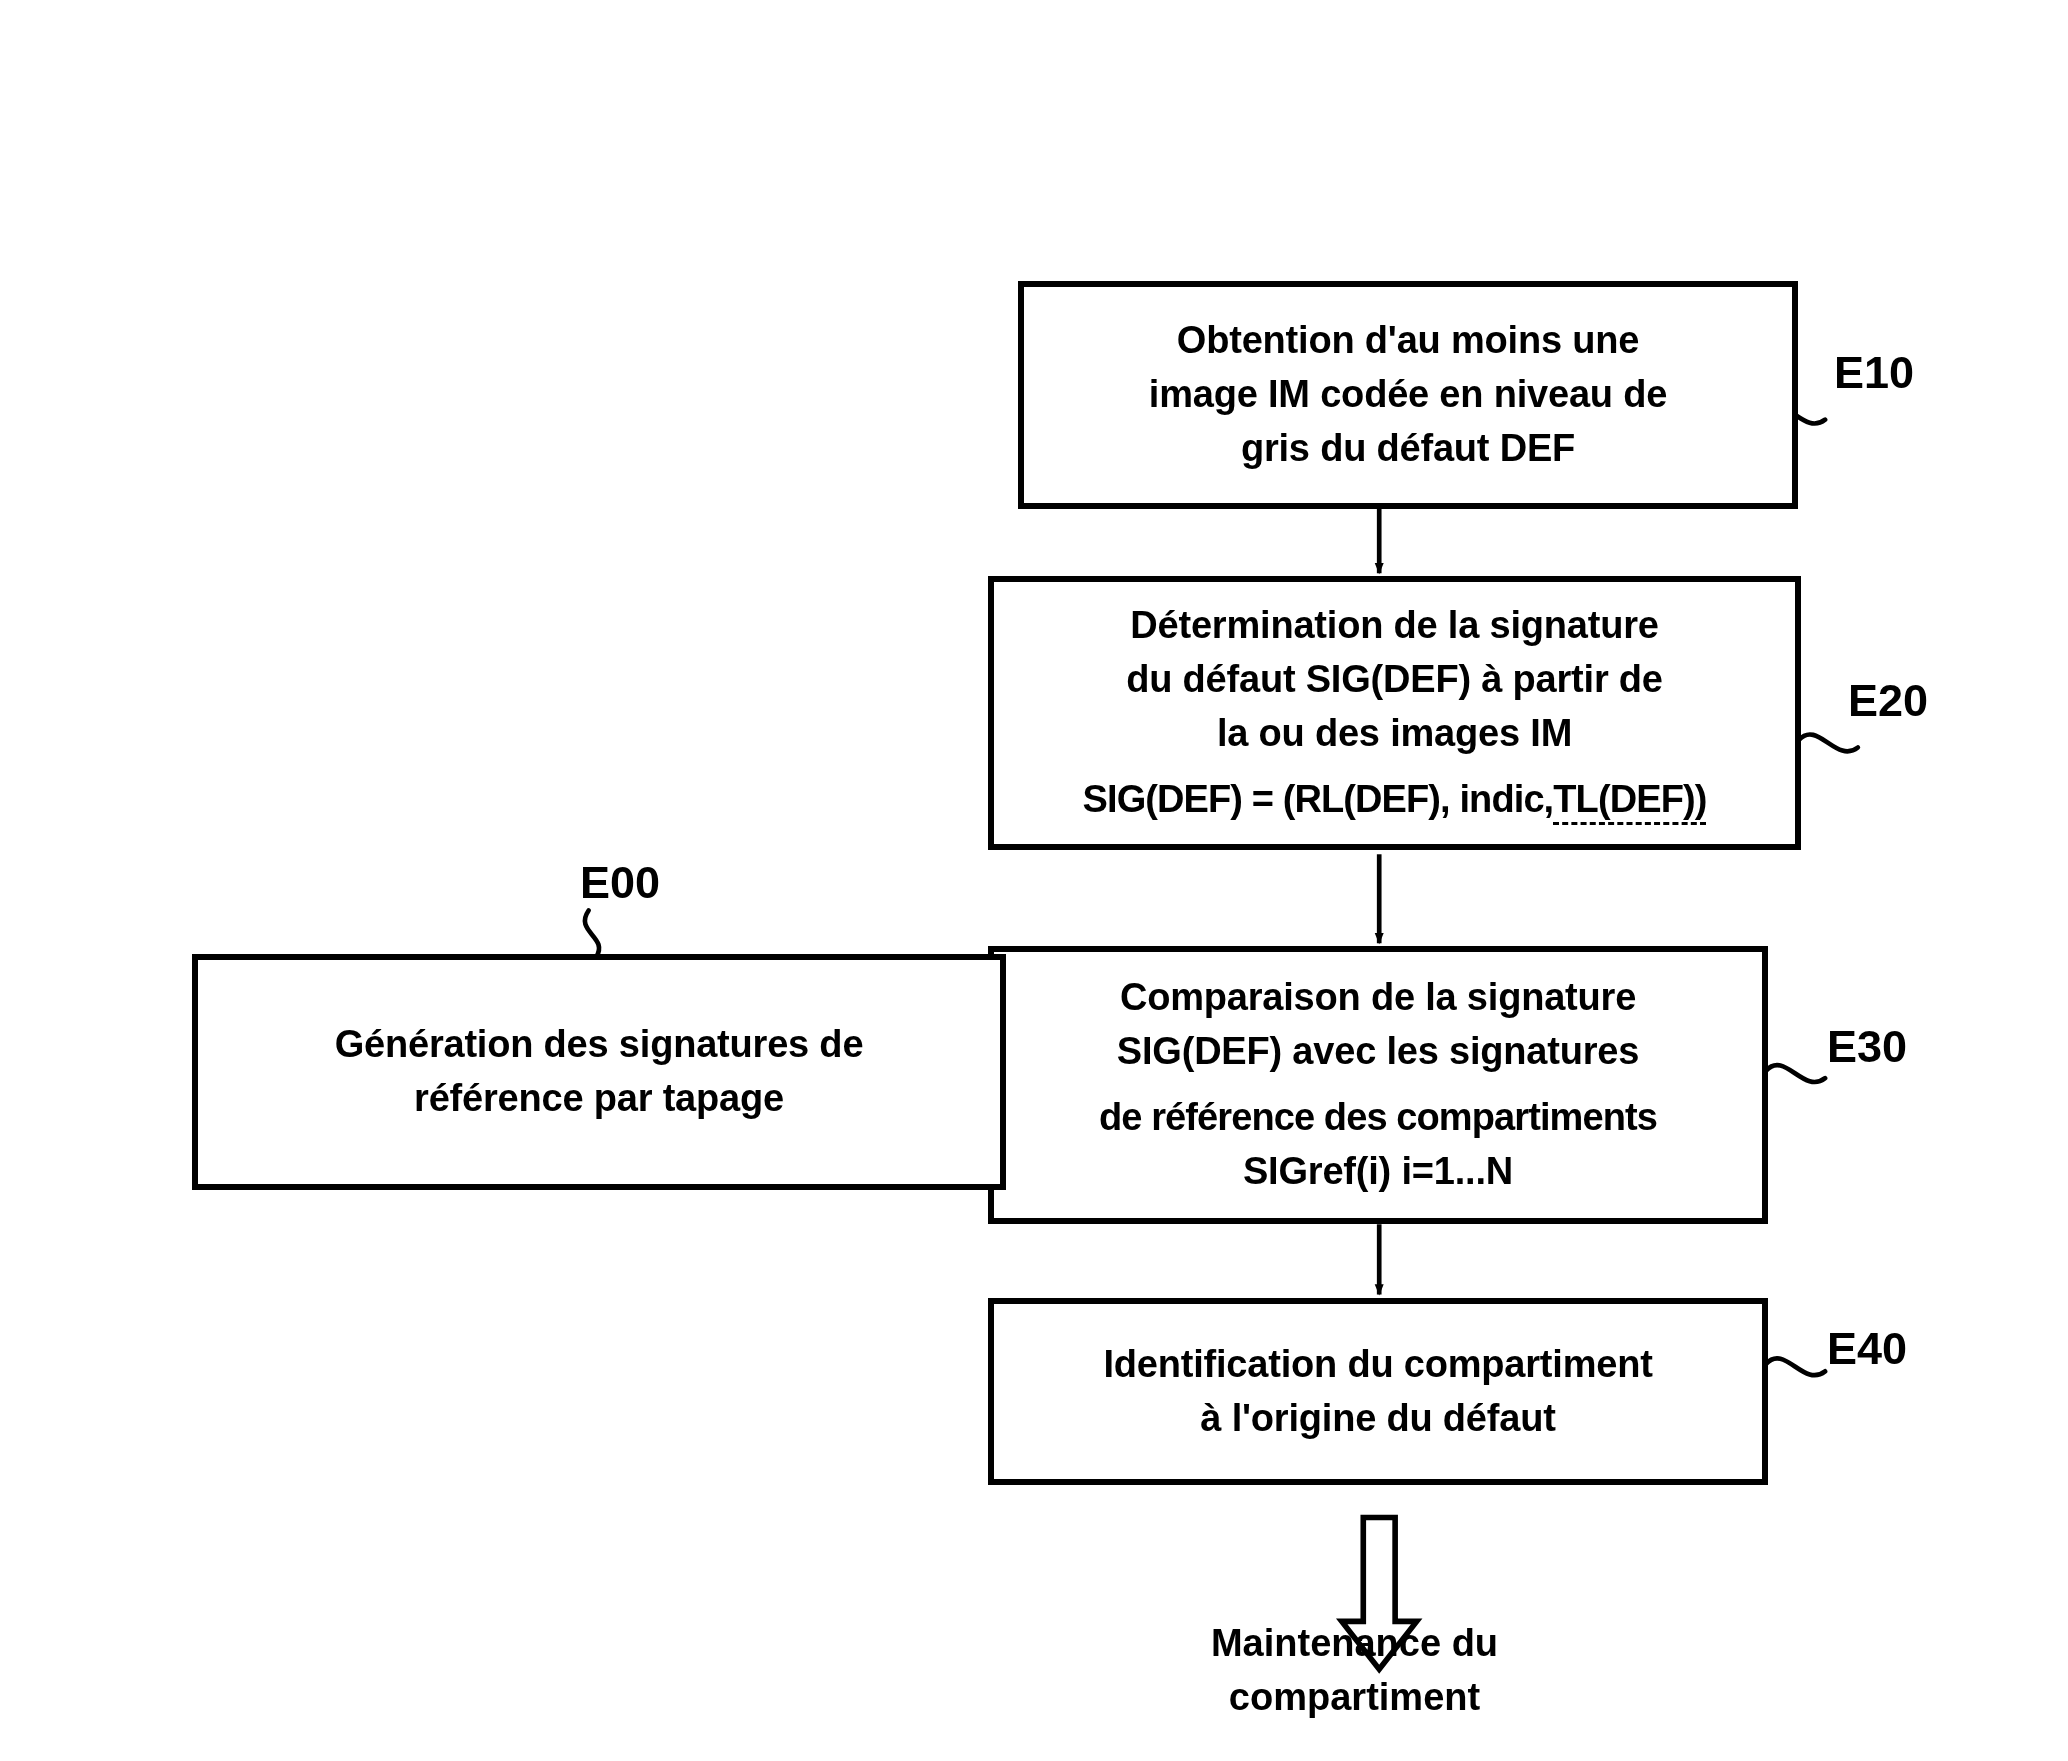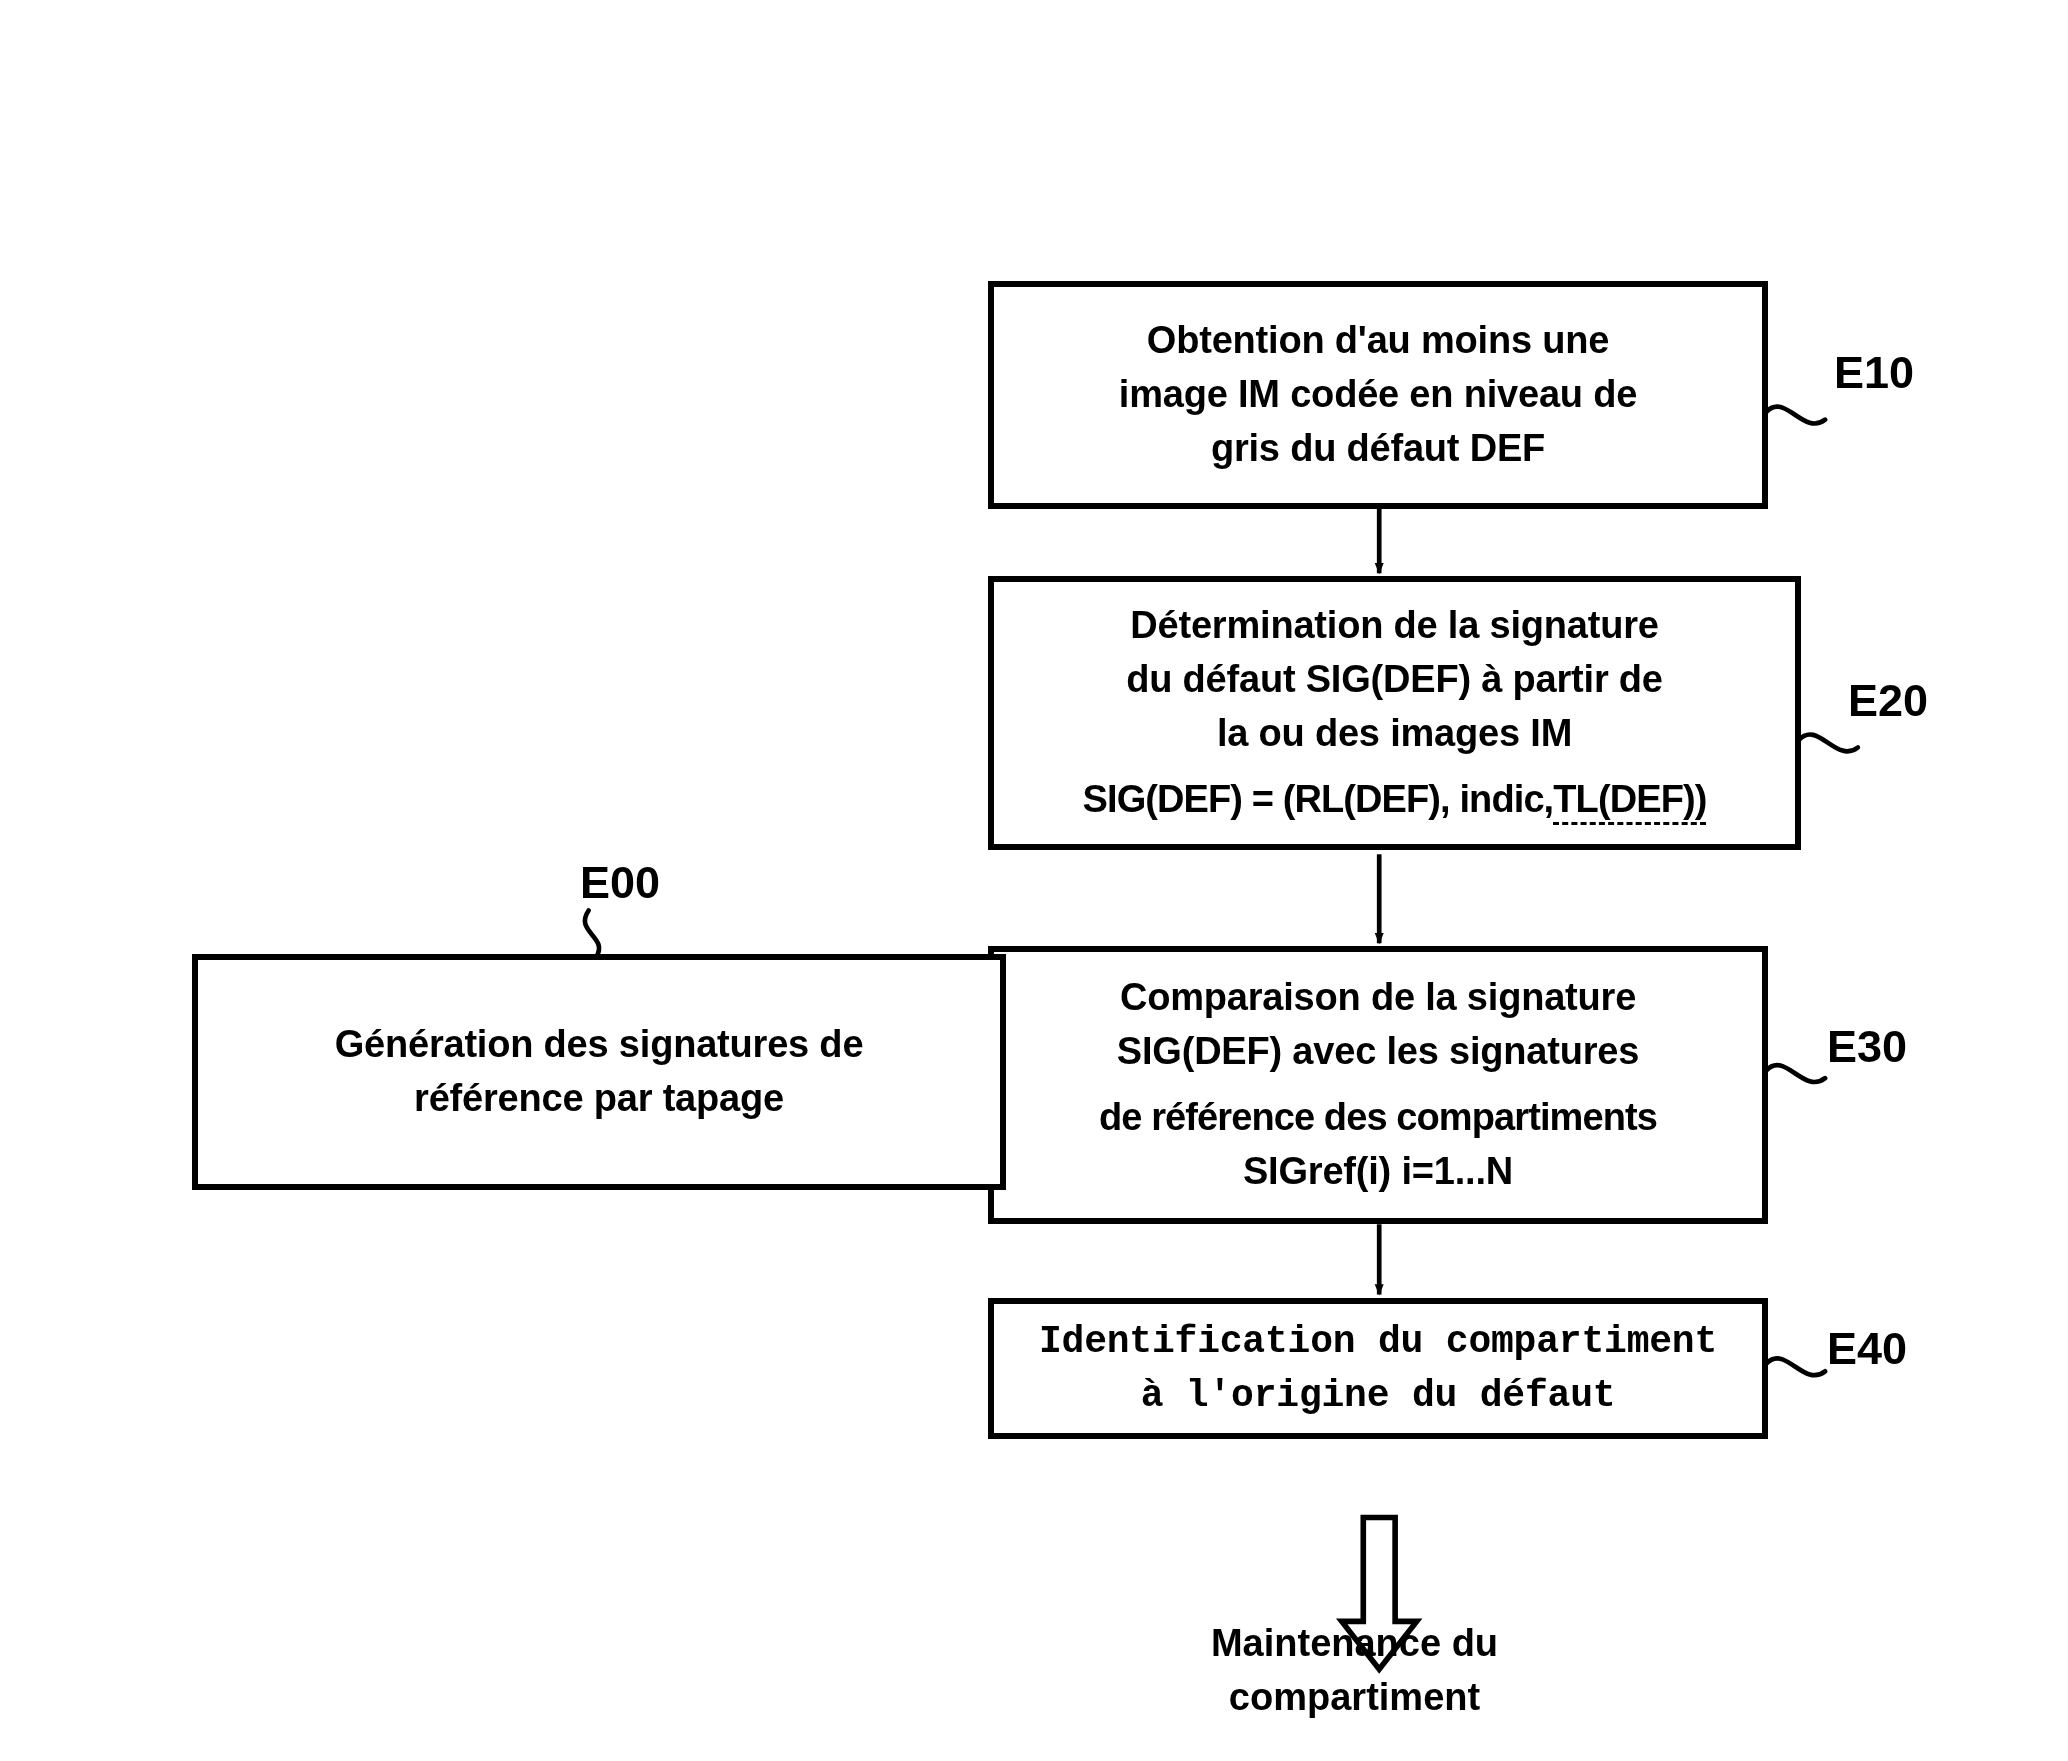--- a/index.html
+++ b/index.html
@@ -38,24 +38,24 @@
   }
   .proc-line.tight { letter-spacing: -0.9px; margin-top: 12px; }
 
   
   .dash-under {
     border-bottom: 3.7px dashed #000000;
     padding-bottom: 1.9px;
   }
 
   
-  #box-e10 { left: 988px; top: 281px; width: 780px;  height: 228px; }
+  #box-e10 { left: 1018px; top: 281px; width: 780px;  height: 228px; }
   #box-e20 { left: 988px; top: 576px; width: 813px;  height: 274px; }
   #box-e30 { left: 988px; top: 946px; width: 780px; height: 278px; }
-  #box-e40 { left: 988px; top: 1298px; width: 780px; height: 141px; font-family: Liberation Mono, monospace; }
+  #box-e40 { left: 988px; top: 1298px; width: 780px; height: 187px; }
   #box-e00 { left: 192px;  top: 954px; width: 814px; height: 236px; }
 
   
   .step-label {
     position: absolute;
     font-size: 45px;
     font-weight: bold;
     color: #000000;
     white-space: nowrap;
   }

